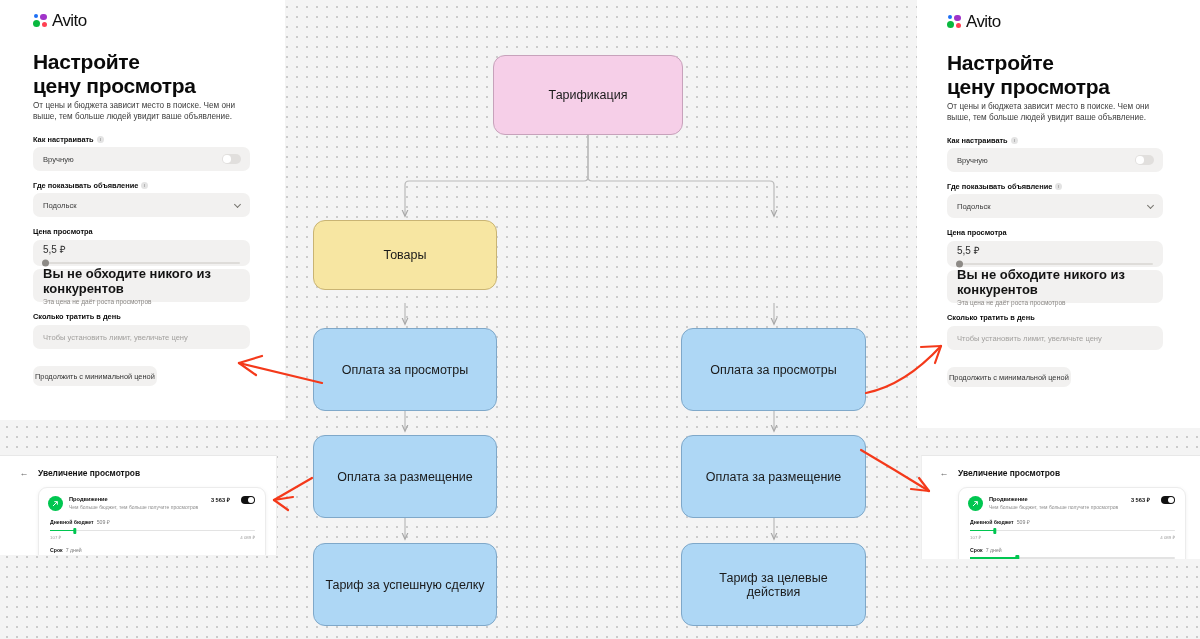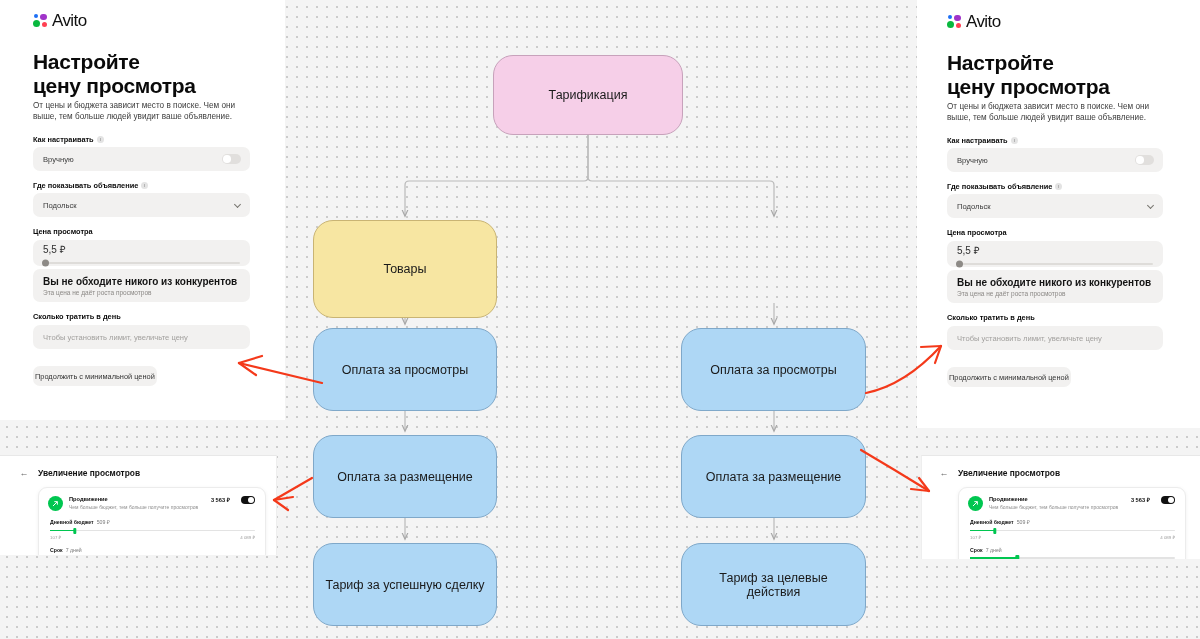--- a/index.html
+++ b/index.html
@@ -89,21 +89,21 @@
   .price-val { font-size: 10px; color: #2e2e2e; }
   .price-track {
     height: 1.6px; background: #dedcd9; border-radius: 2px;
     margin-top: 6px; position: relative;
   }
   .price-knob {
     position: absolute; left: 0; top: 50%; transform: translate(-1px,-50%);
     width: 7px; height: 7px; border-radius: 50%; background: #8d8a86;
   }
   .note-box { flex-direction: column; align-items: flex-start; justify-content: center; }
-  .note-t1 { font-size: 10px; font-weight: 700; color: #131313; }
+  .note-t1 { font-size: 13px; font-weight: 700; color: #131313; }
   .note-t2 { font-size: 6.5px; color: #8b8885; margin-top: 2px; }
   .cta-btn {
     background: #f2f1f0; border-radius: 7px; display: inline-flex;
     align-items: center; padding: 0 2px;
     font-size: 7.4px; color: #333; border: none; cursor: pointer;
   }
 
   
   .card-head { display: flex; align-items: center; gap: 8px; }
   .back-btn {
@@ -148,21 +148,21 @@
     transform: translate(-50%,-50%); border-radius: 1px;
   }
   .slider-ends {
     display: flex; justify-content: space-between;
     font-size: 4.4px; color: #9b9b9b; margin-top: 3px;
   }
 
   
   #flow { position: absolute; left: 0; top: 0; width: 1200px; height: 639px; pointer-events: none; }
   .node {
-    position: absolute; border-radius: 20px;
+    position: absolute; border-radius: 12px;
     display: flex; align-items: center; justify-content: center;
     font-size: 12.5px; color: #1a1a1a; text-align: center;
     padding: 0 10px;
   }
   .node.pink   { background: #f6cfe8; border: 1px solid #c7a2bb; }
   .node.yellow { background: #f7e6a2; border: 1px solid #c9b474; }
   .node.blue   { background: #aed7f5; border: 1px solid #7fa8c9; }
 </style>
 </head>
 <body>
@@ -184,21 +184,21 @@
       <path d="M405,411 L405,431"></path>
       <path d="M405,518 L405,539"></path>
 
       <path d="M774,303 L774,324"></path>
       <path d="M774,411 L774,431"></path>
       <path d="M774,518 L774,539"></path>
     </g>
   </svg>
 
   <div class="node pink" style="left:493px;top:55px;width:190px;height:80px;">Тарификация</div>
-  <div class="node yellow" style="left:313px;top:220px;width:184px;height:98px;">Товары</div>
+  <div class="node yellow" style="left:313px;top:220px;width:184px;height:70px;">Товары</div>
   <div class="node blue" style="left:313px;top:328px;width:184px;height:83px;">Оплата за просмотры</div>
   <div class="node blue" style="left:681px;top:328px;width:185px;height:83px;">Оплата за просмотры</div>
   <div class="node blue" style="left:313px;top:435px;width:184px;height:83px;">Оплата за размещение</div>
   <div class="node blue" style="left:681px;top:435px;width:185px;height:83px;">Оплата за размещение</div>
   <div class="node blue" style="left:313px;top:543px;width:184px;height:83px;">Тариф за успешную сделку</div>
   <div class="node blue" style="left:681px;top:543px;width:185px;height:83px;">Тариф за целевые действия</div>
 
   <div class="panel left-main">
     <div class="logo-row" style="position:absolute;left:33px;top:11px;">
       <span class="logo-dots">

